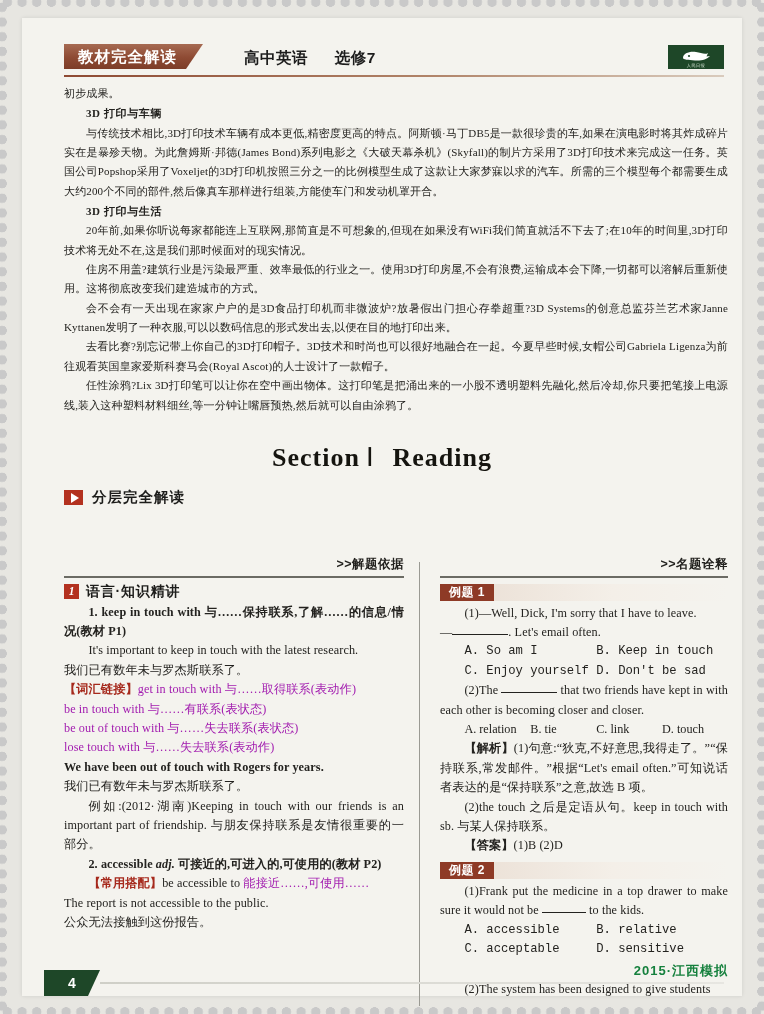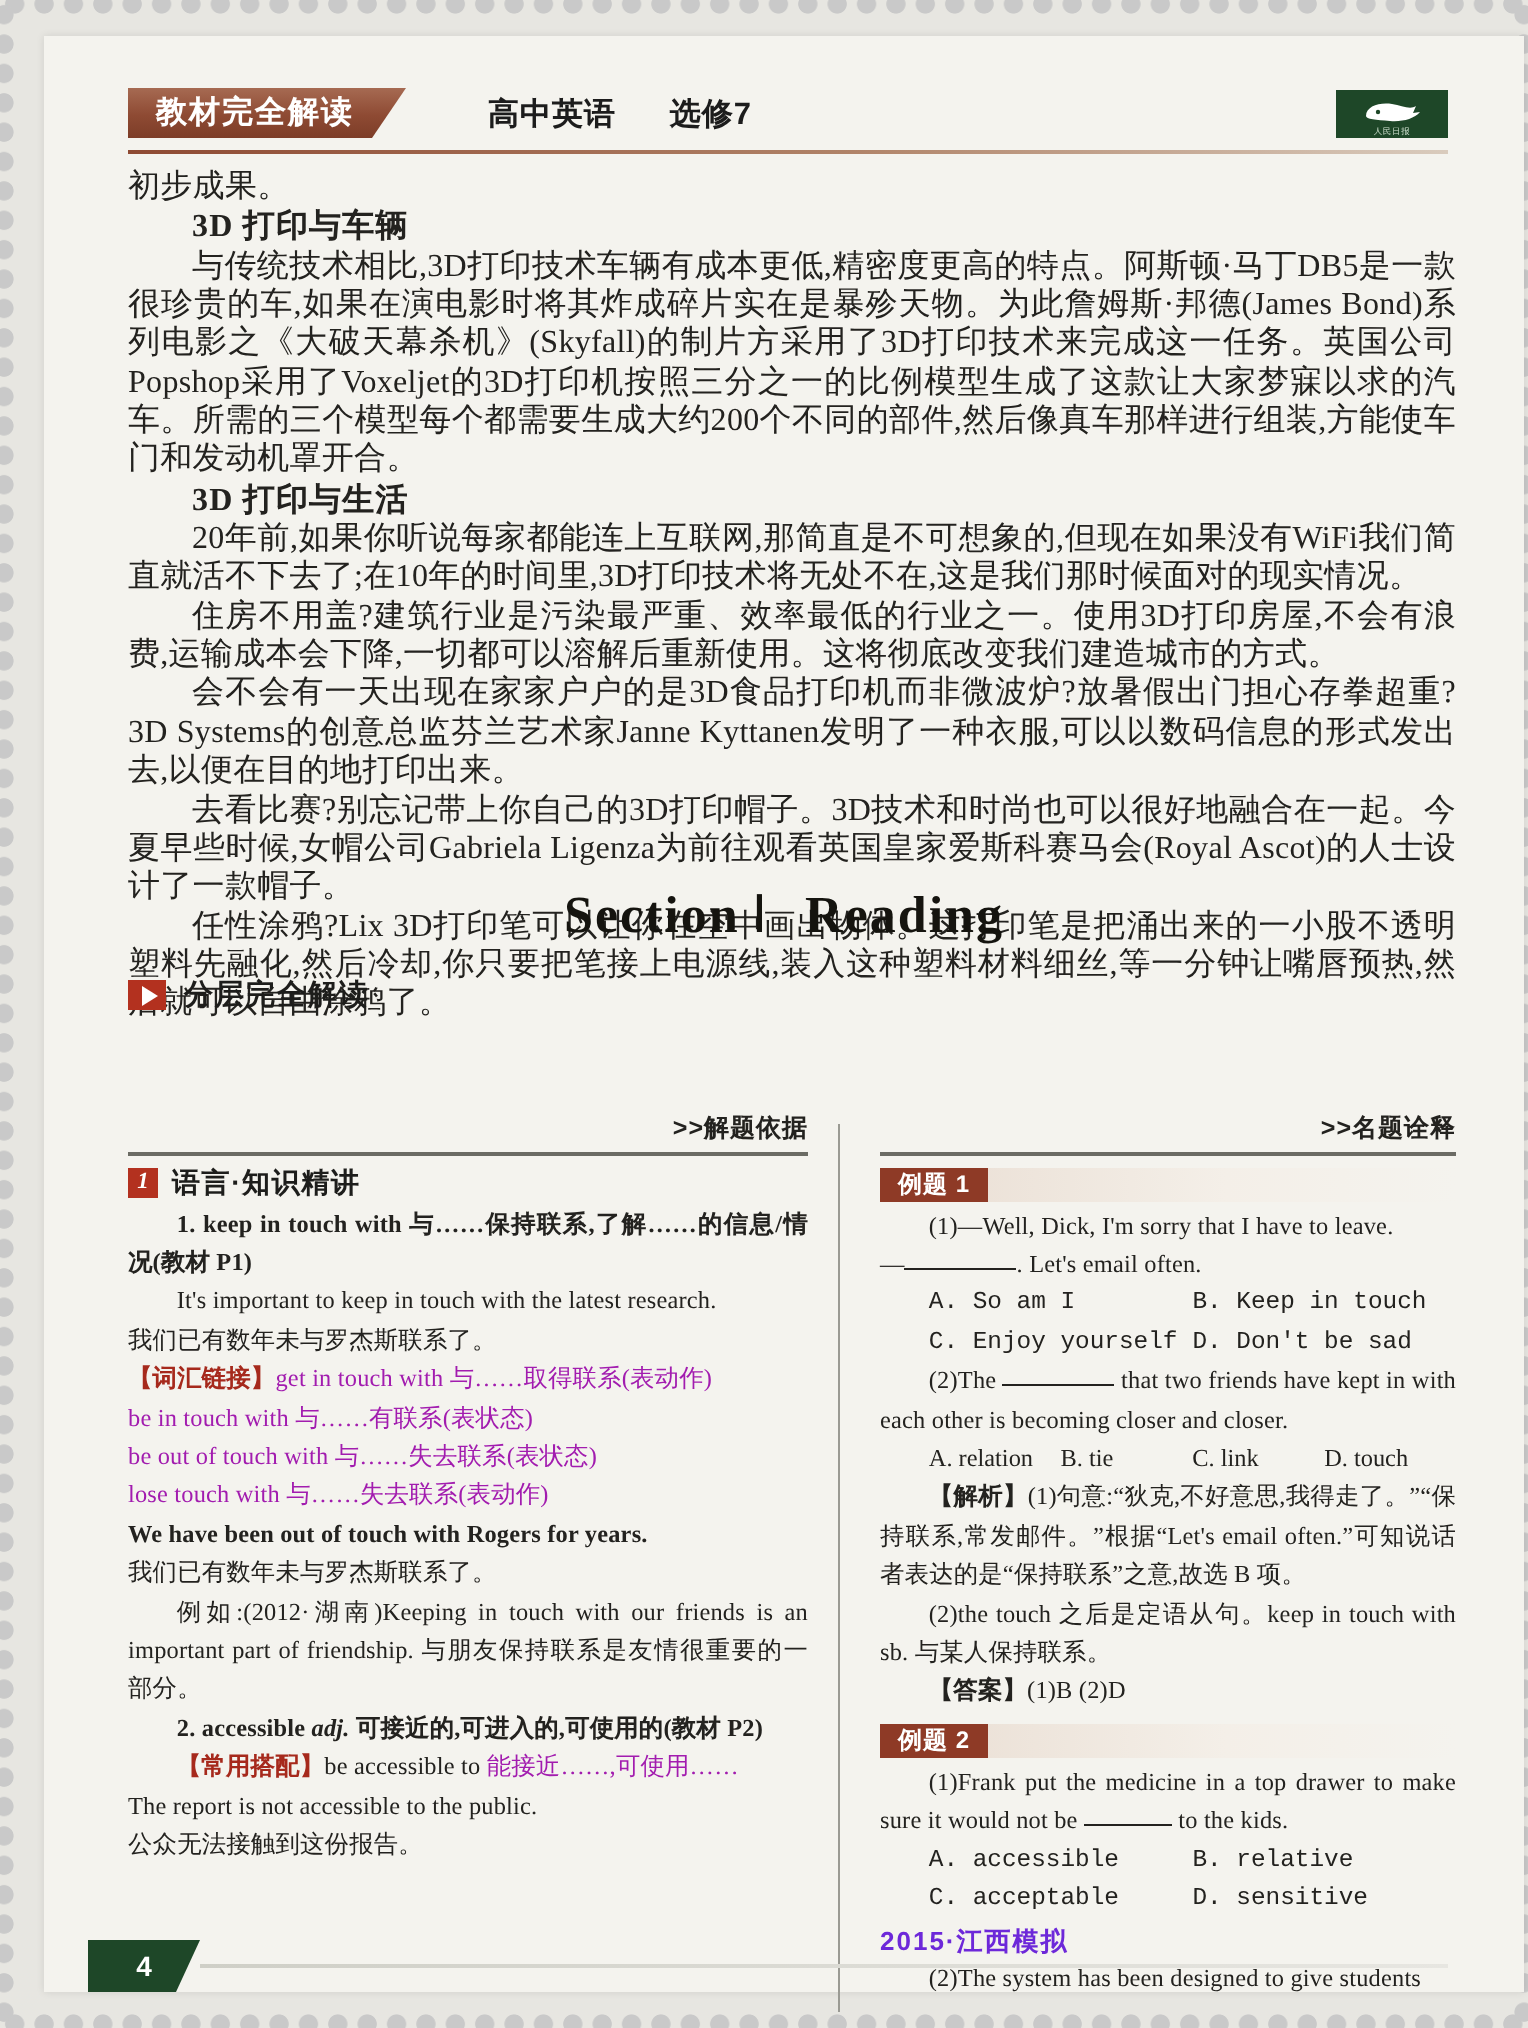--- a/index.html
+++ b/index.html
@@ -47,21 +47,20 @@
   }
 
   
   #sheet {
     position: absolute;
     left: 22px; top: 18px;
     width: 720px;
     height: 978px;
     background: #f4f3ee;
     box-shadow: 0 0 4px rgba(0,0,0,0.10);
-    padding-left: 20px;
   }
 
   
   #runhead {
     position: absolute;
     left: 42px; top: 26px;
     width: 660px;
     height: 34px;
   }
   #brand-tab {
@@ -118,21 +117,21 @@
     height: 2px;
     background: linear-gradient(to right, #8e4a33 0%, #b08368 55%, #d9cbbd 100%);
   }
 
   
   #intro {
     position: absolute;
     left: 42px; top: 66px;
     width: 664px;
     font-family: "Liberation Serif", serif;
-    font-size: 16px;
+    font-size: 11px;
     line-height: 19.35px;
     color: #23221f;
     text-align: justify;
     text-justify: inter-character;
   }
   #intro p {
     margin: 0;
     text-indent: 2em;
     letter-spacing: 0.15px;
   }
@@ -300,27 +299,27 @@
 
   .blank {
     display: inline-block;
     border-bottom: 1px solid #23221f;
     width: 56px;
     vertical-align: 1px;
   }
   .blank.sm { width: 44px; }
 
   .source {
-    text-align: left;
+    text-align: right;
     font-family: "Liberation Sans", sans-serif;
     font-weight: bold;
     font-size: 13px;
     letter-spacing: 1px;
     margin: 2px 0 0 0;
-    color: #6d28d9;
+    color: #15803d;
   }
 
   
   #folio {
     position: absolute;
     left: 22px; top: 952px;
     width: 56px; height: 26px;
     background: #1e4728;
     color: #ffffff;
     font-family: "Liberation Sans", sans-serif;

